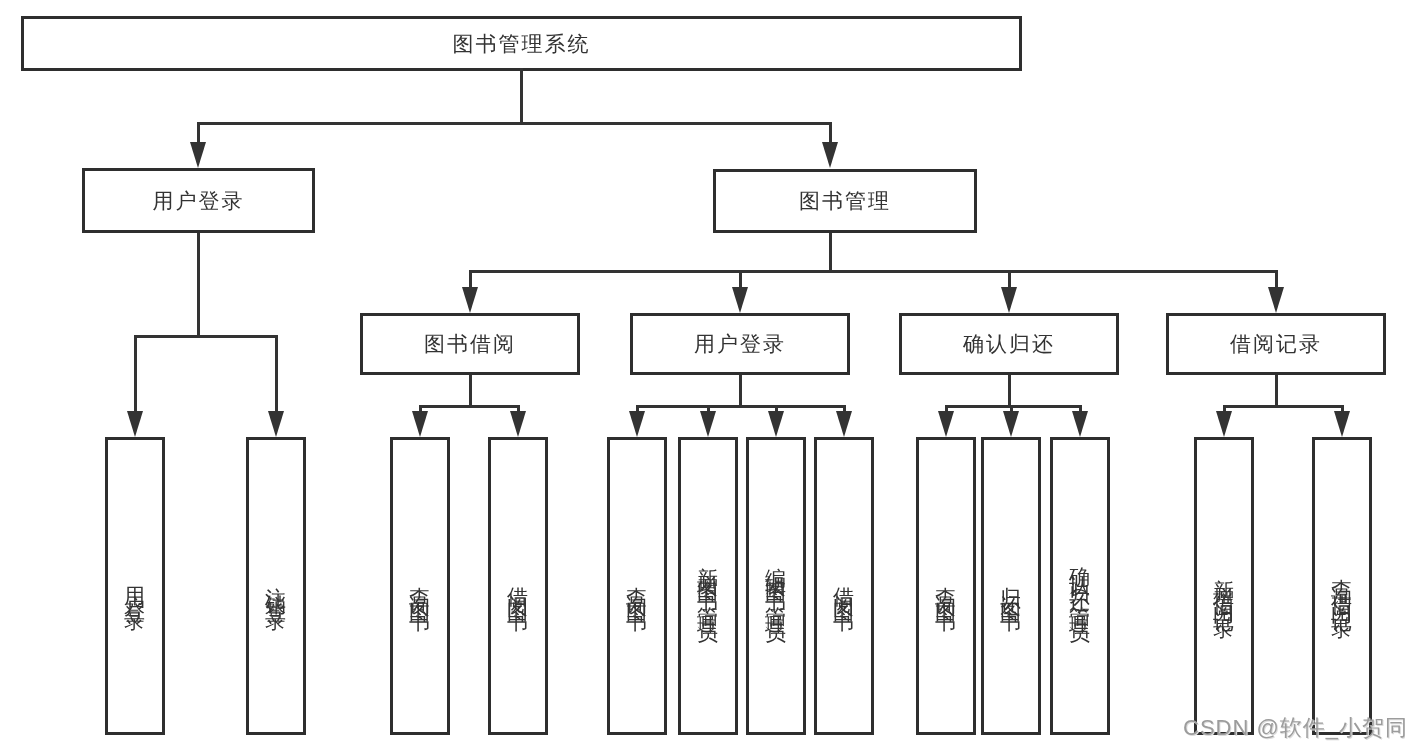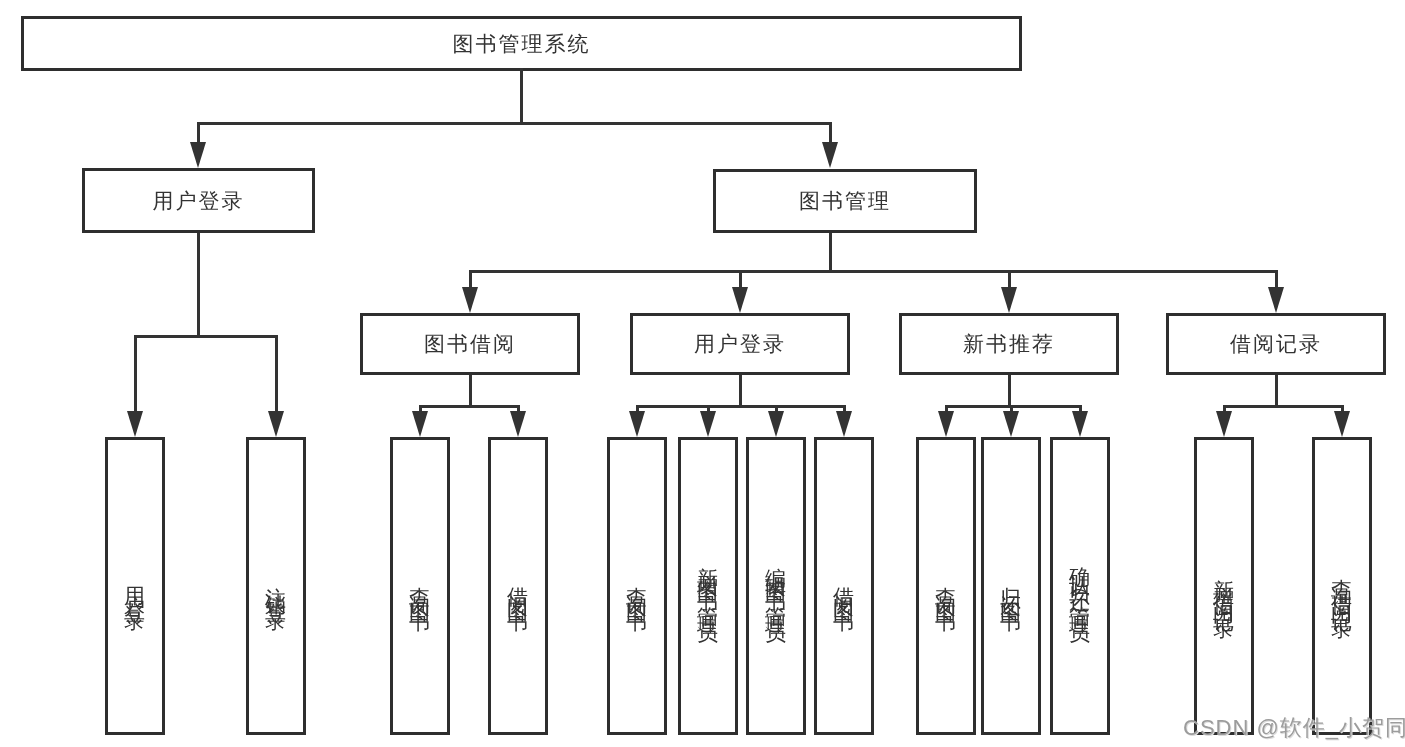--- a/index.html
+++ b/index.html
@@ -60,21 +60,21 @@
   <div class="ar" style="left:462px;top:287px;"></div>
   <div class="vl" style="left:738.5px;top:270px;height:18px;"></div>
   <div class="ar" style="left:732px;top:287px;"></div>
   <div class="vl" style="left:1007.5px;top:270px;height:18px;"></div>
   <div class="ar" style="left:1001px;top:287px;"></div>
   <div class="vl" style="left:1274.5px;top:270px;height:18px;"></div>
   <div class="ar" style="left:1268px;top:287px;"></div>
 
   <div class="bx" style="left:360px;top:313px;width:220px;height:62px;">图书借阅</div>
   <div class="bx" style="left:630px;top:313px;width:220px;height:62px;">用户登录</div>
-  <div class="bx" style="left:899px;top:313px;width:220px;height:62px;">新书推荐</div>
+  <div class="bx" style="left:899px;top:313px;width:220px;height:62px;">确认归还</div>
   <div class="bx" style="left:1166px;top:313px;width:220px;height:62px;">借阅记录</div>
 
   <div class="vl" style="left:468.5px;top:375px;height:30px;"></div>
   <div class="hl" style="left:418.5px;top:405px;width:101px;"></div>
   <div class="vl" style="left:418.5px;top:405px;height:7px;"></div>
   <div class="ar" style="left:412px;top:411px;"></div>
   <div class="vl" style="left:516.5px;top:405px;height:7px;"></div>
   <div class="ar" style="left:510px;top:411px;"></div>
 
   <div class="vl" style="left:738.5px;top:375px;height:30px;"></div>

